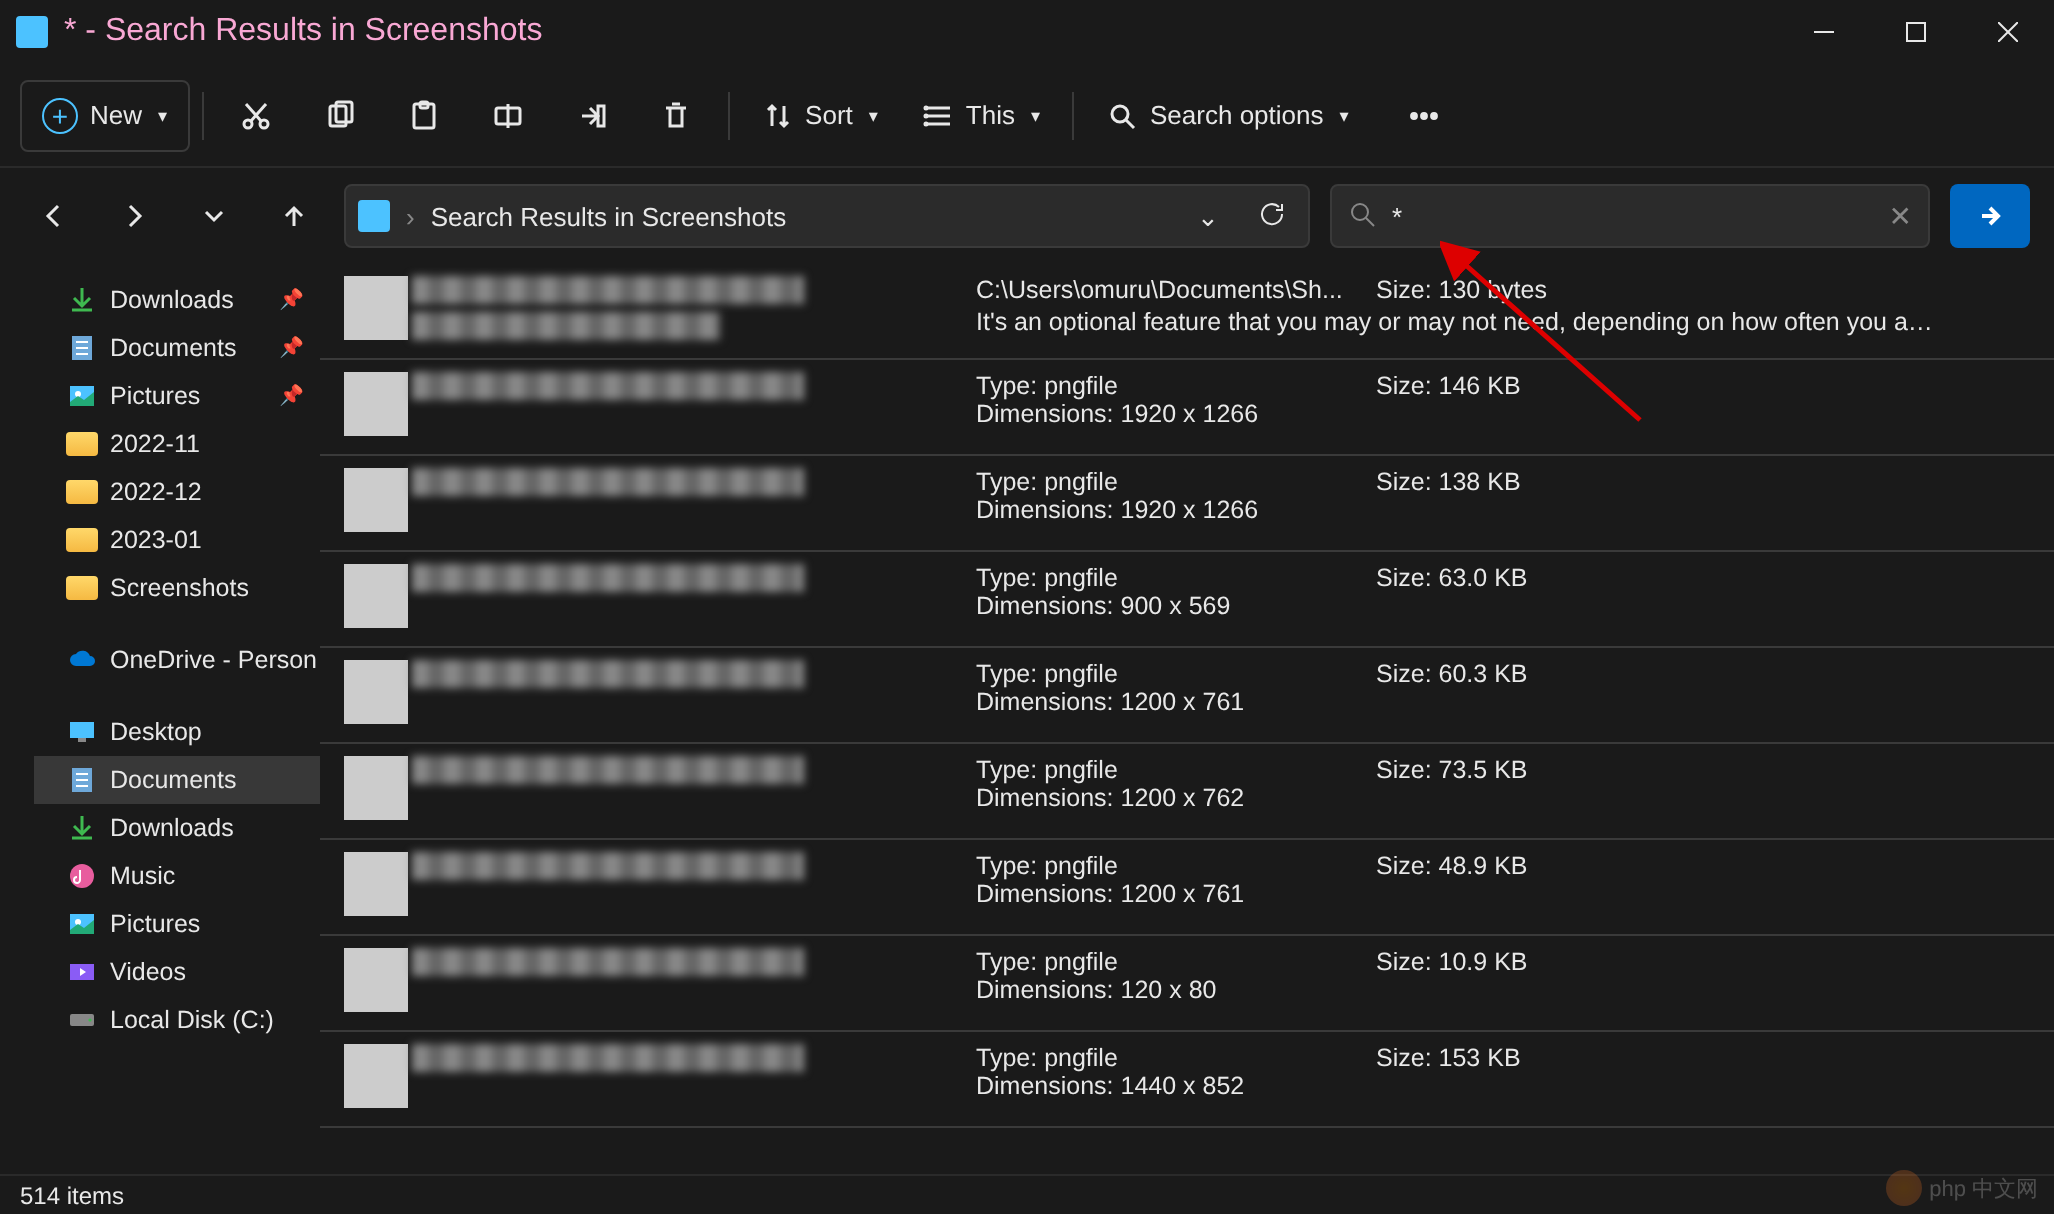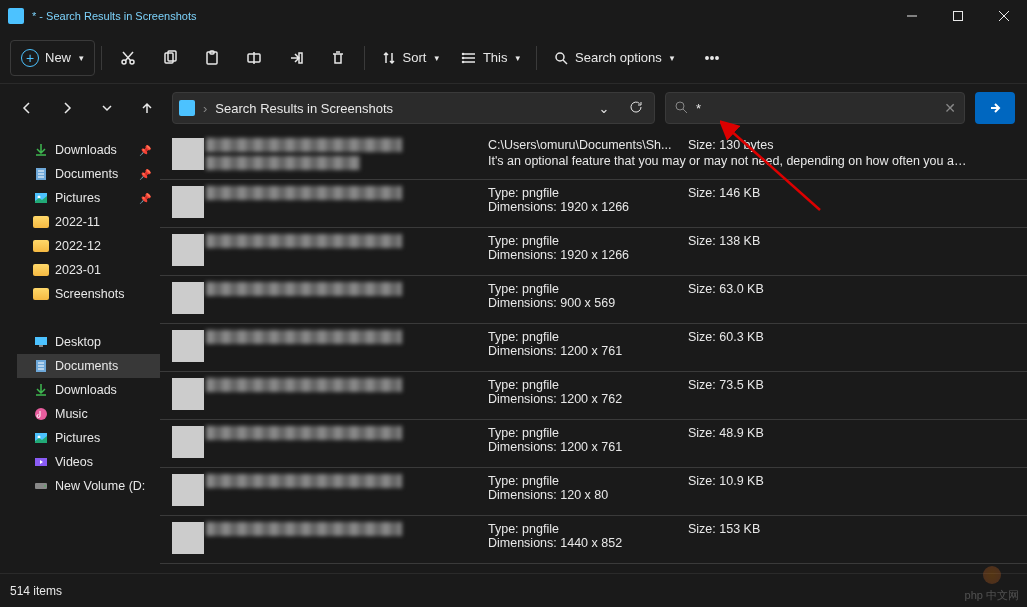--- a/index.html
+++ b/index.html
@@ -8,21 +8,21 @@
   background: #1a1a1a;
   font-family: "Segoe UI", sans-serif;
   font-size: 13px;
   color: #e8e8e8;
   overflow: hidden;
   position: relative;
 }
 
 .titlebar { height: 32px; display: flex; align-items: center; padding-left: 8px; background: #1a1a1a; }
 .titlebar .ticon { width: 16px; height: 16px; background: #4cc2ff; border-radius: 2px; margin-right: 8px; }
-.titlebar .ttext { flex: 1; font-size: 11px; color: #7dd3fc; }
+.titlebar .ttext { flex: 1; font-size: 16px; color: #f9a8d4; }
 .winbtn { width: 46px; height: 32px; display: flex; align-items: center; justify-content: center; }
 .winbtn svg { width: 10px; height: 10px; stroke: #e8e8e8; stroke-width: 1; fill: none; }
 
 .toolbar { height: 52px; display: flex; align-items: center; padding: 0 10px; gap: 2px; background: #1a1a1a; border-bottom: 1px solid #2a2a2a; }
 .tbtn { height: 36px; display: flex; align-items: center; justify-content: center; padding: 0 10px; border-radius: 4px; color: #e8e8e8; gap: 6px; }
 .tbtn.icon-only { width: 40px; padding: 0; }
 .tsep { width: 1px; height: 24px; background: #3a3a3a; margin: 0 4px; }
 .tbtn svg { width: 16px; height: 16px; stroke: #e8e8e8; fill: none; stroke-width: 1.5; }
 .new-btn { border: 1px solid #3a3a3a; }
 .new-btn .plus { width: 18px; height: 18px; border: 1.5px solid #4cc2ff; border-radius: 50%; display: flex; align-items: center; justify-content: center; color: #4cc2ff; font-size: 14px; line-height: 1; }
@@ -55,25 +55,25 @@
 .row { display: flex; border-bottom: 1px solid #3a3a3a; padding: 6px 0 6px 12px; gap: 2px; min-height: 48px; align-items: flex-start; }
 .thumb { width: 32px; height: 32px; background: #ccc; flex-shrink: 0; }
 .namecol { width: 280px; flex-shrink: 0; }
 .blurname { height: 14px; background: repeating-linear-gradient(90deg, #888 0 8px, #666 8px 16px); filter: blur(2px); width: 70%; }
 .blurname.w2 { width: 55%; margin-top: 4px; }
 .metacol { flex: 1; display: flex; font-size: 12.5px; color: #e8e8e8; }
 .metaleft { width: 200px; }
 .metaright { }
 .row0 .descline { color: #e8e8e8; font-size: 12.5px; margin-top: 2px; white-space: nowrap; overflow: hidden; text-overflow: ellipsis; width: 480px; }
 
-.status { position: absolute; bottom: 0; left: 0; right: 0; height: 34px; background: #1a1a1a; display: flex; align-items: center; padding: 0 10px; font-size: 12px; border-top: 1px solid #2a2a2a; }
+.status { position: absolute; bottom: 0; left: 0; right: 0; height: 20px; background: #1a1a1a; display: flex; align-items: center; padding: 0 10px; font-size: 12px; border-top: 1px solid #2a2a2a; }
 
 .arrow { position: absolute; top: 120px; left: 720px; pointer-events: none; z-index: 100; }
 
-.wm { position: absolute; bottom: 4px; right: 8px; opacity: 0.25; font-size: 11px; display: flex; align-items: center; gap: 4px; flex-direction: column; }
+.wm { position: absolute; bottom: 4px; right: 8px; opacity: 0.25; font-size: 11px; display: flex; align-items: center; gap: 4px; }
 .wm .logo { width: 18px; height: 18px; border-radius: 50%; background: radial-gradient(circle, #ff8a00, #d63); }
 </style>
 </head>
 <body>
 
 <div class="titlebar">
   <div class="ticon"></div>
   <div class="ttext">* - Search Results in Screenshots</div>
   <div class="winbtn">
       <svg viewBox="0 0 10 10">
@@ -264,20 +264,28 @@
       </div>
       <div class="sbitem">
         <span class="ico folder"></span>
         <span>2023-01</span>
       </div>
       <div class="sbitem">
         <span class="ico folder"></span>
         <span>Screenshots</span>
       </div>
       <div style="height: 12px;"></div>
+      <div class="sbitem">
+        <span class="ico cloud">
+          <svg viewBox="0 0 16 16">
+            <path d="M5 11 A3 3 0 0 1 5 5 A4 4 0 0 1 12 6 A2.5 2.5 0 0 1 12 11 Z" fill="#0078d4"></path>
+          </svg>
+        </span>
+        <span>OneDrive - Person</span>
+      </div>
       <div style="height: 12px;"></div>
       <div class="sbitem">
         <span class="ico desk">
           <svg viewBox="0 0 16 16">
             <rect x="2" y="3" width="12" height="8" fill="#4cc2ff"></rect>
             <rect x="6" y="11" width="4" height="2" fill="#888"></rect>
           </svg>
         </span>
         <span>Desktop</span>
       </div>
@@ -328,21 +336,21 @@
         </span>
         <span>Videos</span>
       </div>
       <div class="sbitem">
         <span class="ico disk">
           <svg viewBox="0 0 16 16">
             <rect x="2" y="5" width="12" height="6" rx="1" fill="#888"></rect>
             <circle cx="12" cy="8" r="0.8" fill="#3fb950"></circle>
           </svg>
         </span>
-        <span>New Volume (D:</span>
+        <span>Local Disk (C:)</span>
       </div>
     </div>
   <div class="content" id="content">
       <div class="row row0">
         <div class="thumb"></div>
         <div class="namecol">
           <div class="blurname"></div>
           <div class="blurname w2"></div>
         </div>
         <div style="flex:1">

